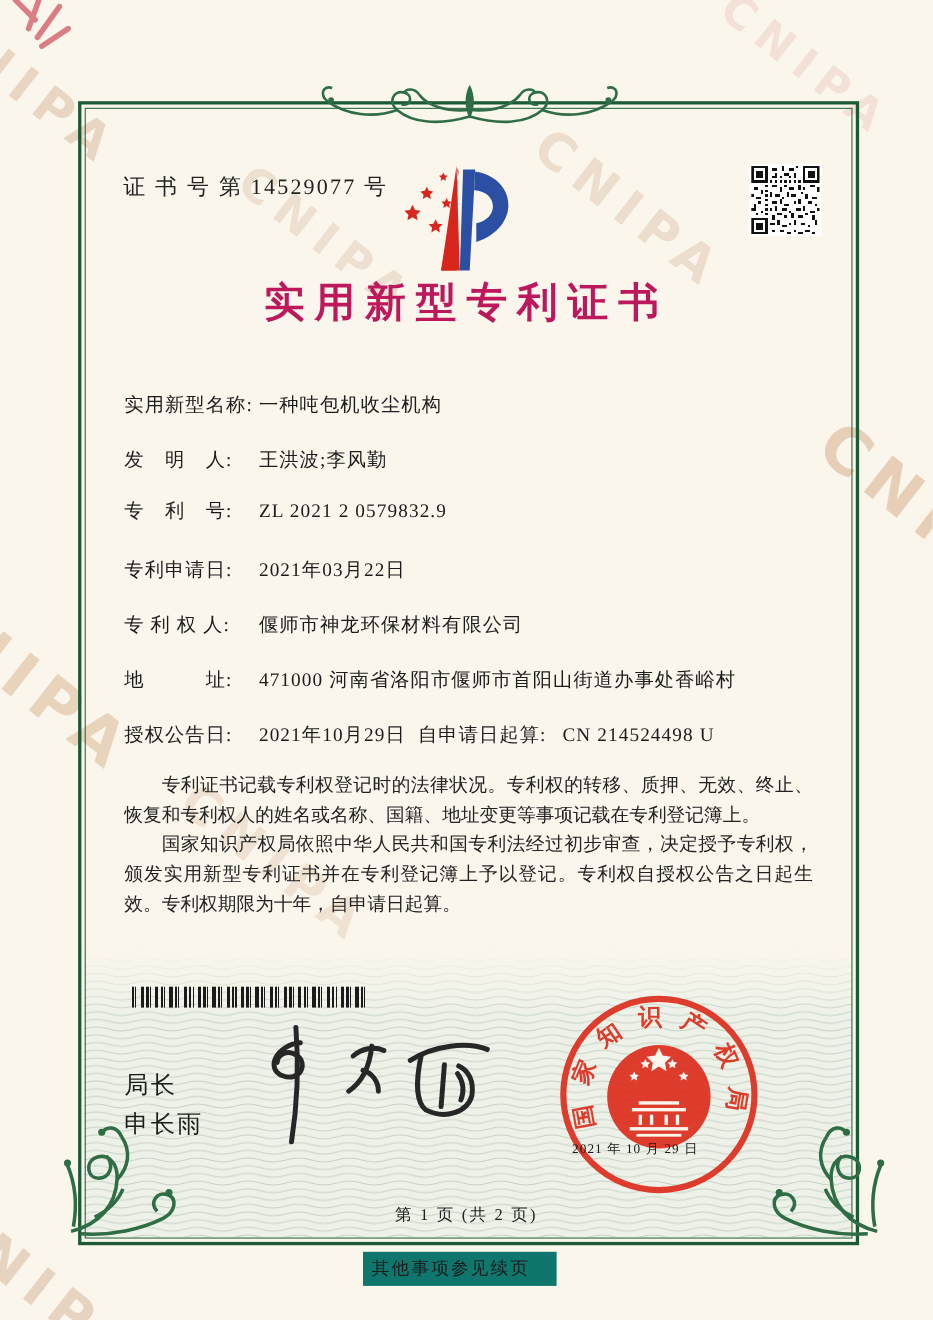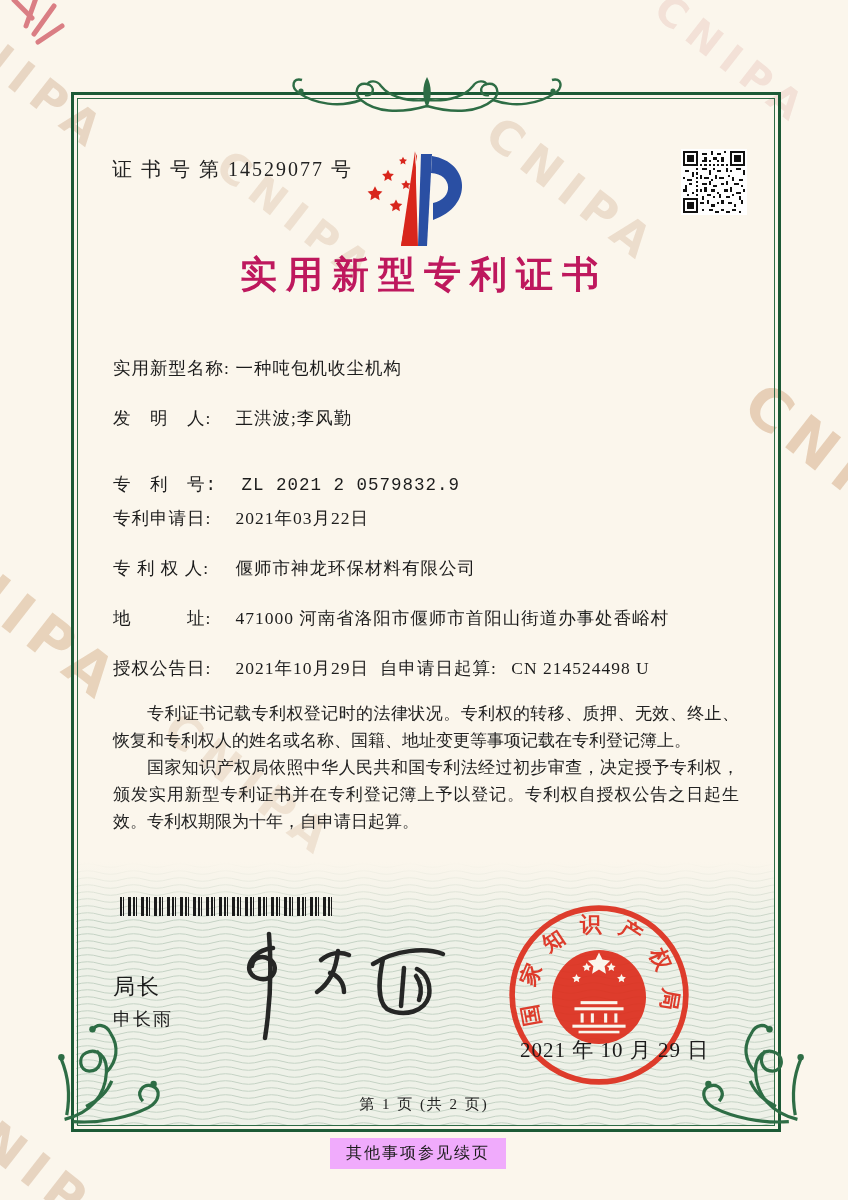--- a/index.html
+++ b/index.html
@@ -41,43 +41,43 @@
   .logo{position:absolute;left:360px;top:146px;z-index:2;}
   .qr{position:absolute;left:681px;top:149px;width:66px;height:66px;background:#fff;padding:2px;box-sizing:border-box;z-index:2;}
   .title{position:absolute;left:0;right:0;top:250px;text-align:center;font-size:37px;font-weight:700;
          letter-spacing:9px;color:#be185d;z-index:2;font-family:"DejaVu Serif","Liberation Serif",serif;}
 
   
   .fields{position:absolute;left:113px;top:356px;width:640px;z-index:2;font-size:17.5px;color:#1c1c1c;}
   .frow{position:absolute;left:0;white-space:nowrap;}
   .flabel{display:inline-block;width:118px;letter-spacing:1px;}
   .fvalue{letter-spacing:1px;}
-  .r0{top:0;} .r1{top:50px;} .r2{top:116px;font-family:Liberation Mono, monospace;} .r3{top:150px;} .r4{top:200px;} .r5{top:250px;} .r6{top:300px;}
+  .r0{top:0;} .r1{top:50px;} .r2{top:96px;} .r3{top:150px;} .r4{top:200px;} .r5{top:250px;} .r6{top:300px;}
   .grant-no{position:absolute;left:267px;top:300px;white-space:nowrap;}
   .grant-no .flabel{width:auto;margin-right:10px;}
 
   
   .paras{position:absolute;left:113px;top:700px;width:626px;z-index:2;font-size:17px;line-height:27px;
          color:#222;text-align:justify;}
   .paras p{margin:0;text-indent:2em;}
 
   
   .barcode{position:absolute;left:120px;top:897px;width:215px;height:19px;z-index:2;
     background:repeating-linear-gradient(90deg,#1b1b1b 0,#1b1b1b 2px,transparent 2px,transparent 3px,
       #1b1b1b 3px,#1b1b1b 4px,transparent 4px,transparent 8px,#1b1b1b 8px,#1b1b1b 11px,transparent 11px,transparent 13px);}
   .director-title{position:absolute;left:113px;top:972px;font-size:22px;color:#1c1c1c;letter-spacing:2px;z-index:2;}
-  .director-name{position:absolute;left:113px;top:1007px;font-size:18px;color:#1c1c1c;letter-spacing:2px;z-index:2;}
+  .director-name{position:absolute;left:113px;top:1007px;font-size:22px;color:#1c1c1c;letter-spacing:2px;z-index:2;}
   .signature{position:absolute;left:225px;top:928px;z-index:3;}
   .seal{position:absolute;left:507px;top:903px;z-index:3;opacity:.93;}
-  .seal-date{position:absolute;left:520px;top:1036px;width:170px;font-size:21px;color:#1a1a1a;
+  .seal-date{position:absolute;left:520px;top:1036px;width:170px;font-size:12px;color:#1a1a1a;
              letter-spacing:1px;z-index:4;white-space:nowrap;}
   .pageinfo{position:absolute;left:0;right:0;top:1095px;text-align:center;font-size:15px;color:#222;
             letter-spacing:2px;z-index:2;}
-  .footnote{position:absolute;left:330px;top:1138px;width:160px;background:#f0abfc;padding:5px 8px;
-            text-align:center;font-size:16px;color:#1c1c1c;letter-spacing:2px;z-index:2;}
+  .footnote{position:absolute;left:330px;top:1138px;width:160px;background:#0f766e;padding:5px 8px;
+            text-align:left;font-size:16px;color:#1c1c1c;letter-spacing:2px;z-index:2;}
 </style>
 </head>
 <body>
 
 <div id="page">
 
   <div class="wm wm1">CNIPA</div>
   <div class="wm wm2">CNIPA</div>
   <div class="wm wm3">CNIPA</div>
   <div class="wm wm4">CNIPA</div>

